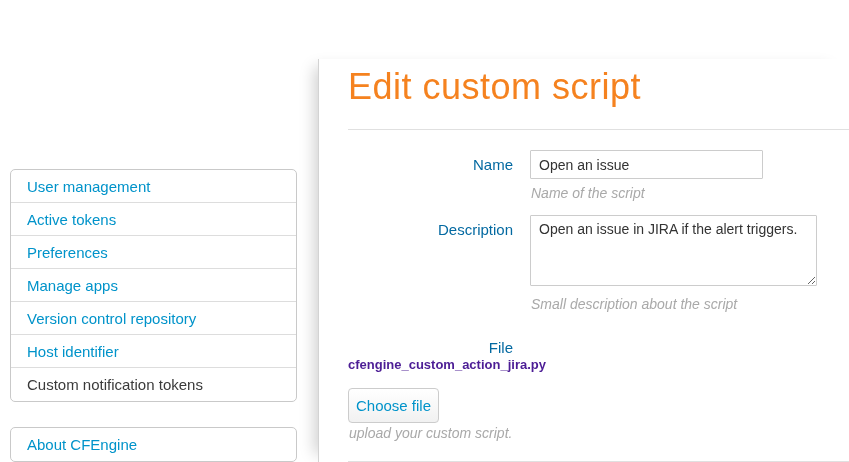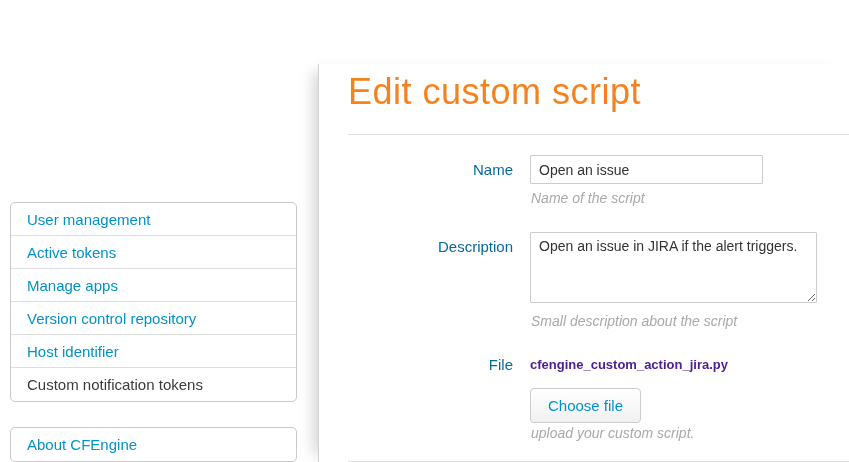--- a/index.html
+++ b/index.html
@@ -67,22 +67,22 @@
     border: none;
     border-top: 1px solid #e0e0e0;
     margin: 22px 0 0 0;
     height: 0;
   }
   .rule.bottom { margin-top: 20px; }
 
   
   .form-row { display: flex; }
   .form-row.name-row { margin-top: 20px; }
-  .form-row.desc-row { margin-top: 26px; }
-  .form-row.file-row { margin-top: 27px; }
+  .form-row.desc-row { margin-top: 14px; }
+  .form-row.file-row { margin-top: 27px; flex-direction: column; }
   .control-label {
     width: 182px;
     flex-shrink: 0;
     text-align: right;
     padding-right: 17px;
     font-size: 15px;
     font-weight: normal;
     color: #0369a1;
     padding-top: 6px;
   }
@@ -128,37 +128,38 @@
     border: 1px solid #cccccc;
     border-radius: 4px;
     background: linear-gradient(#ffffff, #f1f1f1);
     color: #0093ca;
     font-size: 15px;
     font-family: "Liberation Sans", sans-serif;
     cursor: pointer;
   }
   .btn-choose {
     margin-top: 15px;
-    padding: 8px 17px;
+    padding: 8px 7px;
   }
   .file-row .help-text { margin-top: 2px; }
   .btn-cancel {
     margin-top: 21px;
     padding: 9px 18px;
   }
 </style>
 </head>
 <body>
 
 <div class="page">
 
   <div class="sidebar">
     <div class="menu-box">
       <a class="menu-item">User management</a>
       <a class="menu-item">Active tokens</a>
+      <a class="menu-item">Preferences</a>
       <a class="menu-item">Manage apps</a>
       <a class="menu-item">Version control repository</a>
       <a class="menu-item">Host identifier</a>
       <a class="menu-item active">Custom notification tokens</a>
     </div>
     <div class="menu-box about-box">
       <a class="menu-item">About CFEngine</a>
     </div>
   </div>
 

